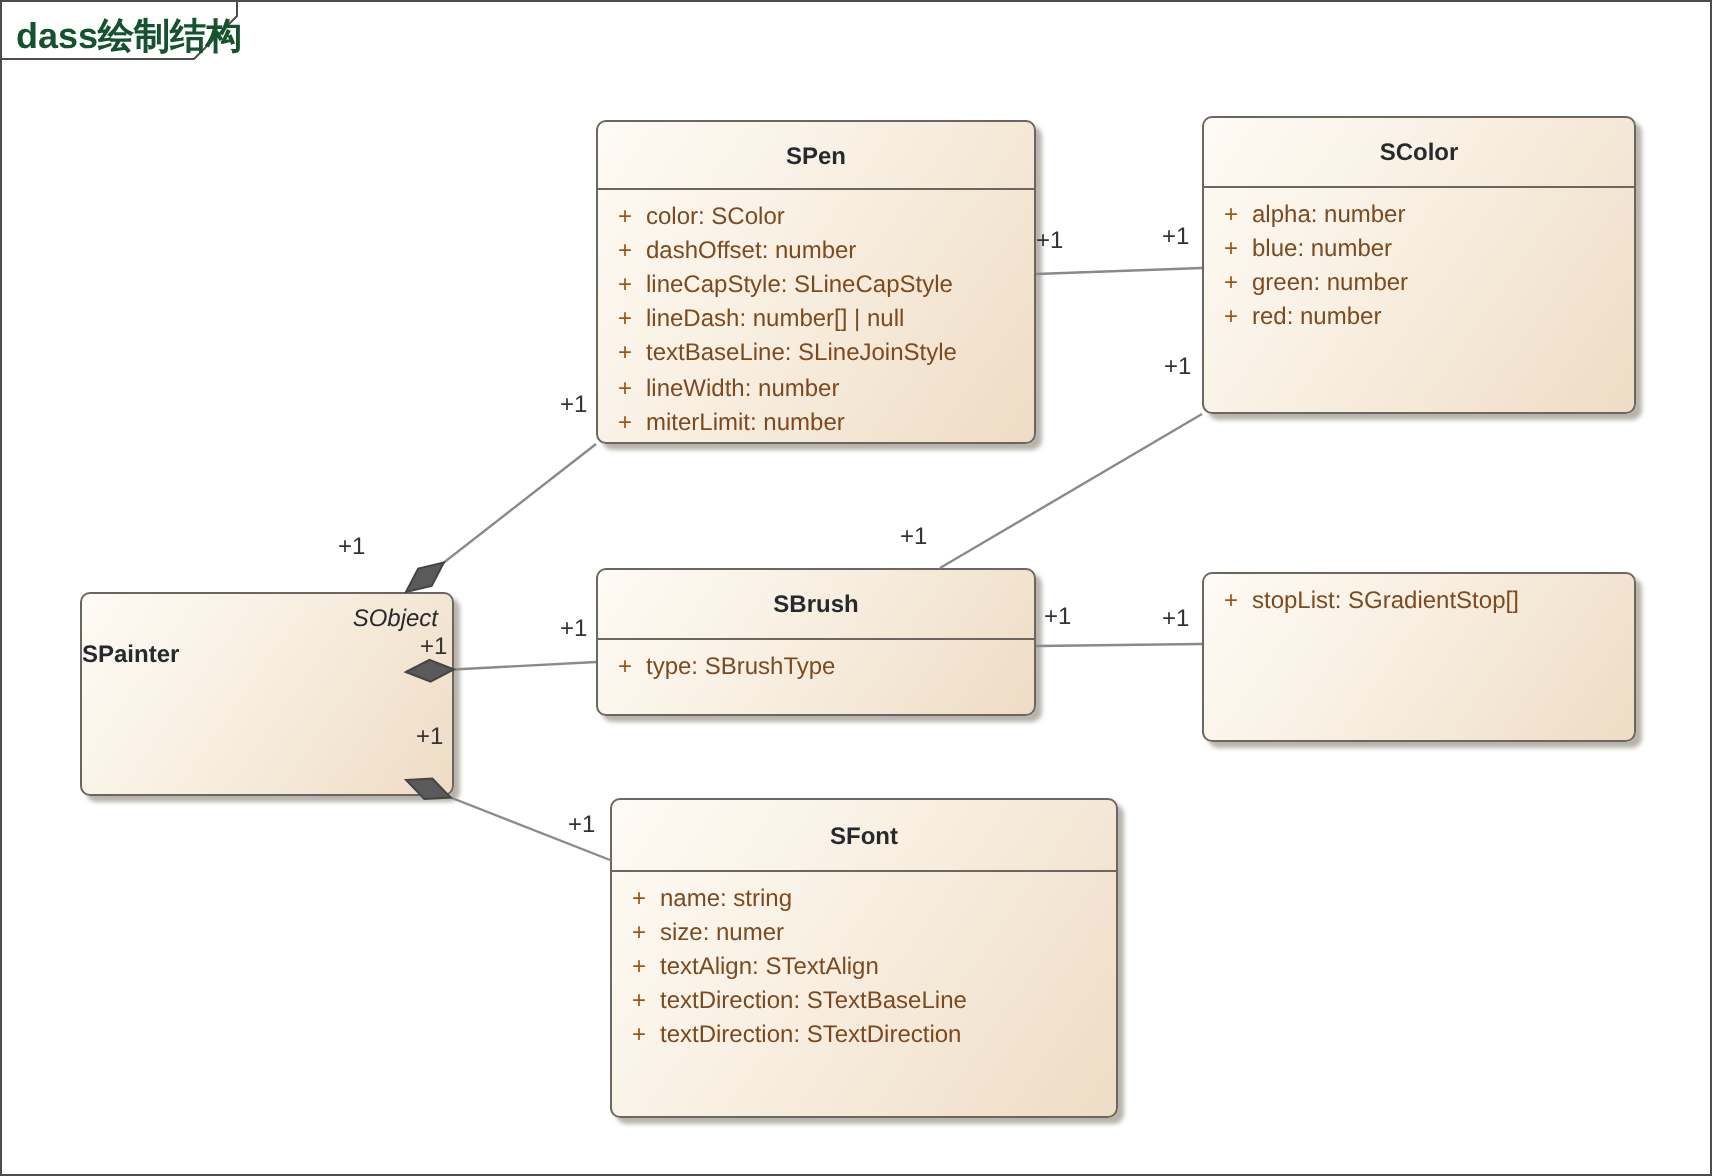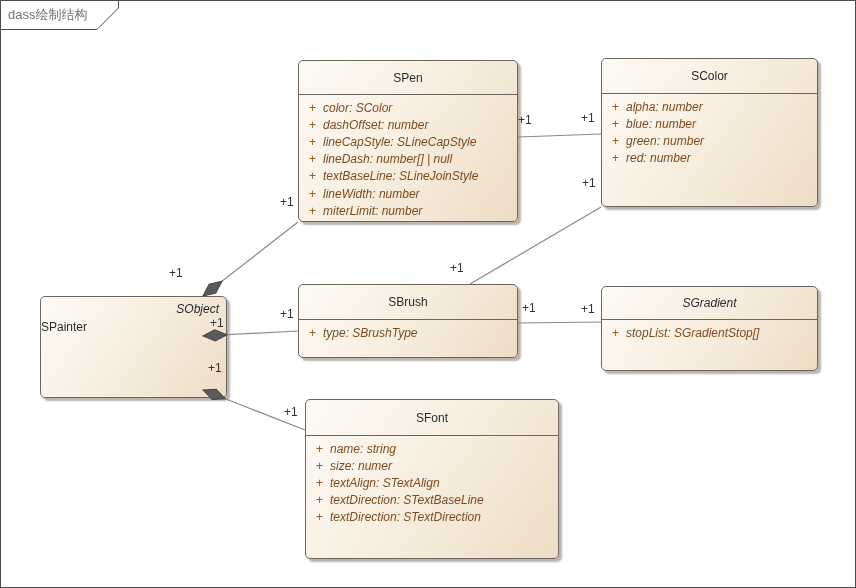--- a/index.html
+++ b/index.html
@@ -12,43 +12,43 @@
   .uml-class {
     position:absolute; z-index:2;
     background:linear-gradient(125deg, #fefbf5 0%, #f8efe1 45%, #eedcc5 100%);
     border:1px solid #6b665f; border-radius:5px;
     box-shadow:3px 3px 2px #b9b4ab;
   }
   .uml-class-header {
     display:flex; align-items:center; justify-content:center;
     border-bottom:1px solid #6b665f;
   }
-  .uml-class-name { font-size:12px; font-weight:normal; color:#26292e; }
+  .uml-class-name { font-size:12px; font-weight:bold; color:#26292e; }
   .abstract .uml-class-name { font-style:italic; }
   .uml-attrs { list-style:none; padding-top:4px; }
   .attr-row { display:flex; align-items:center; height:17.2px; font-size:12px; color:#7c4a1e; }
   .vis { width:24px; padding-left:10px; color:#9a5618; flex:none; }
-  .attr-text { white-space:nowrap;font-style:italic; }
+  .attr-text { white-space:nowrap; }
 
   
   .simple-class .stereotype {
     position:absolute; top:5px; right:7px;
     font-size:12px; font-style:italic; color:#26292e;
   }
   .simple-class .uml-class-name {
     position:absolute; top:23px; left:0; width:100%; 
   }
 
   .mult-label {
     position:absolute; z-index:4; font-size:12px; color:#333333; white-space:nowrap;
   }
 
   .frame-tab-label {
     position:absolute; left:8px; top:6px; z-index:2;
-    font-size:13px; font-weight:normal; color:#737373; white-space:nowrap;
+    font-size:18px; font-weight:bold; color:#14532d; white-space:nowrap;
   }
 </style>
 </head>
 <body>
 
 <div id="canvas">
 
   <svg class="frame-layer">
     <rect x="0.5" y="0.5" width="855" height="587" fill="none" stroke="#4c4c4c" stroke-width="1"></rect>
     <path d="M0.5,0.5 L118.5,0.5 L118.5,8 L97,29.5 L0.5,29.5 Z" fill="#ffffff" stroke="#4c4c4c" stroke-width="1"></path>
@@ -126,23 +126,20 @@
     </div>
     <ul class="uml-attrs">
       <li class="attr-row">
           <span class="vis">+</span>
           <span class="attr-text">type: SBrushType</span>
         </li>
     </ul>
   </div>
 
   <div class="uml-class abstract" style="left:601px; top:286px; width:217px; height:85px">
-    <div class="uml-class-header" style="height:33px">
-      <span class="uml-class-name">SGradient</span>
-    </div>
     <ul class="uml-attrs">
       <li class="attr-row">
           <span class="vis">+</span>
           <span class="attr-text">stopList: SGradientStop[]</span>
         </li>
     </ul>
   </div>
 
   <div class="uml-class" style="left:305px; top:399px; width:254px; height:160px">
     <div class="uml-class-header" style="height:36px">

